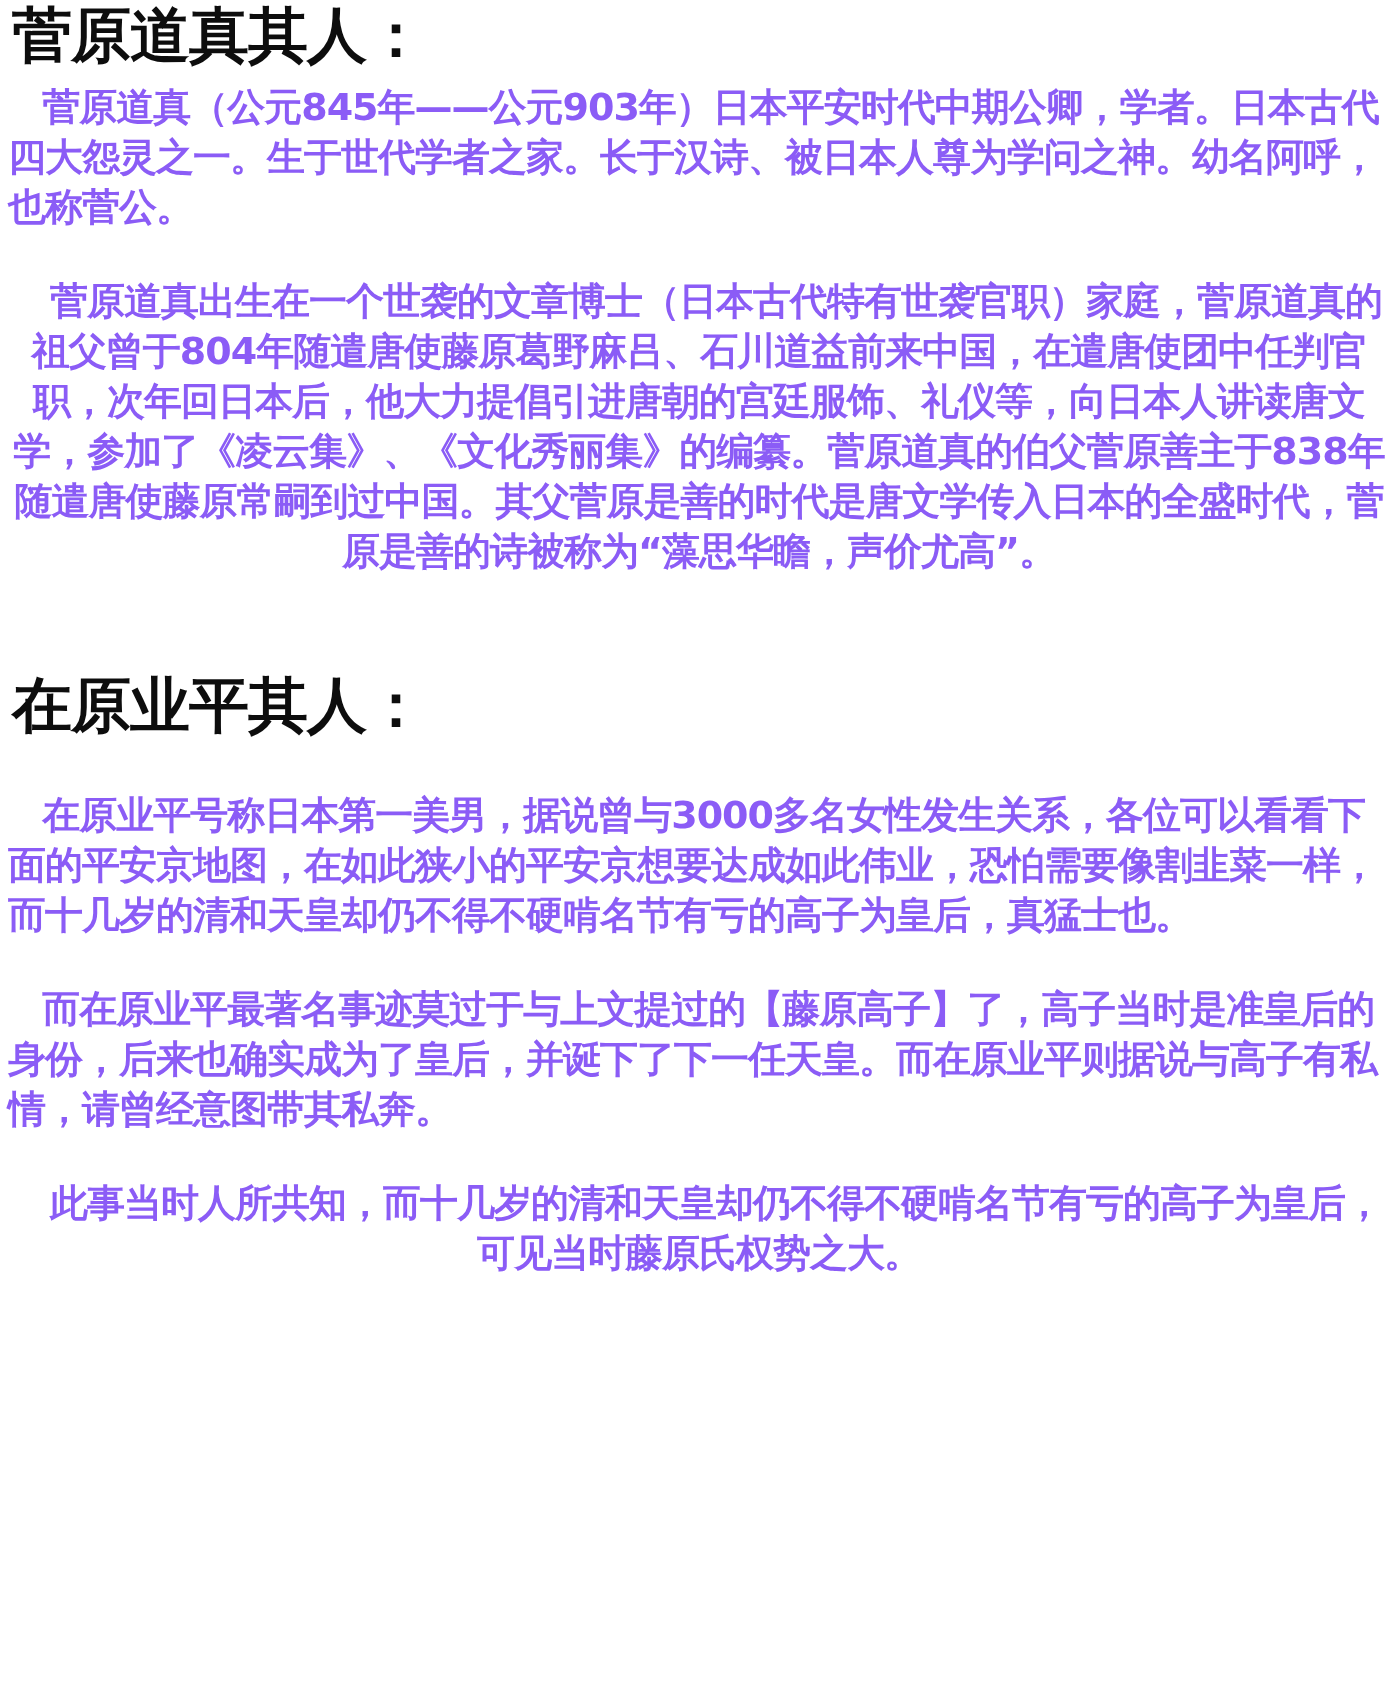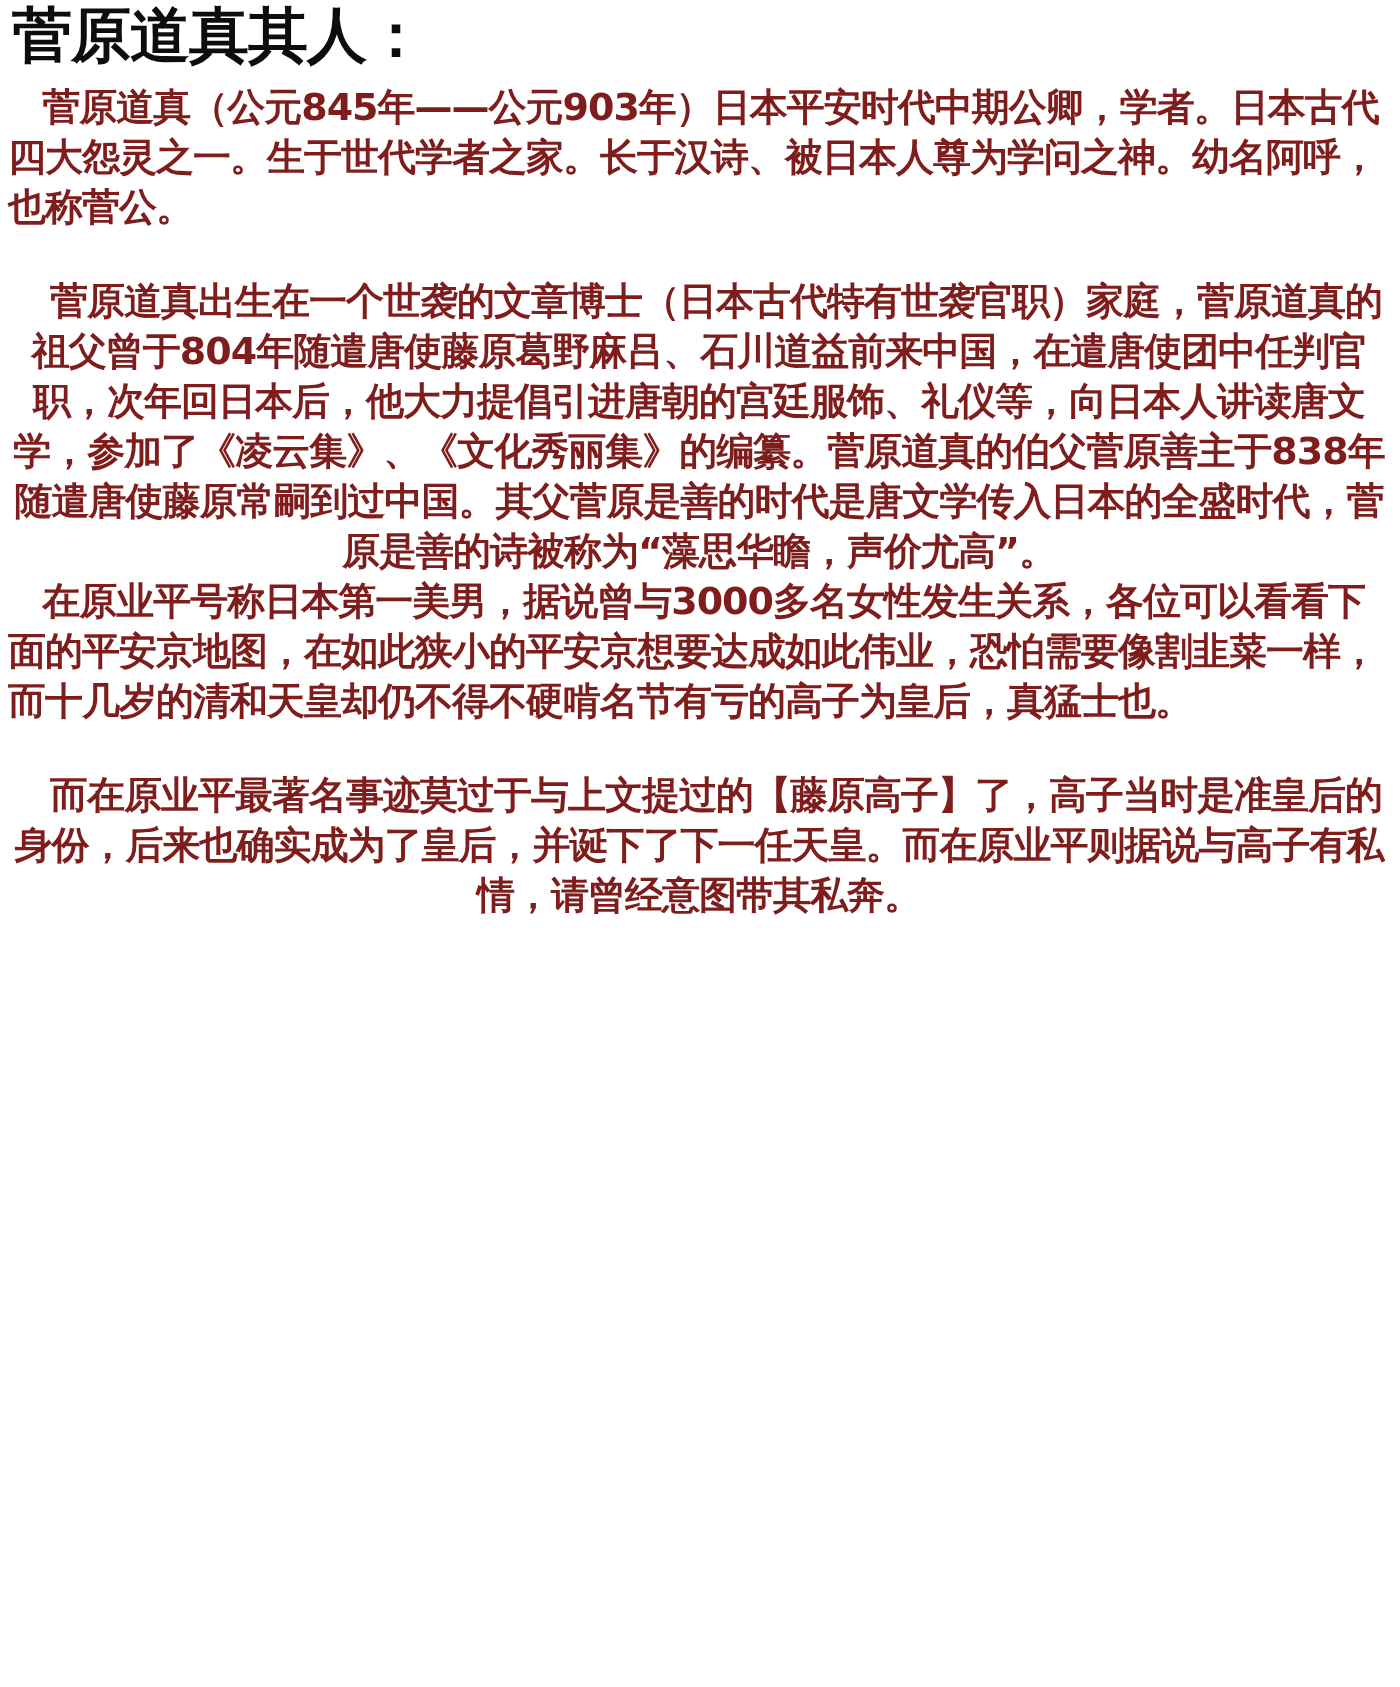--- a/index.html
+++ b/index.html
@@ -30,38 +30,40 @@
       margin-top: 96px;
       margin-bottom: 52px;
     }
     p.paragraph {
       font-size: 38px;
       line-height: 50px;
       font-weight: bold;
       letter-spacing: -1px;
       margin: 0 0 44px 0;
       text-indent: 0.9em;
-      color: #7f1d1d;
+      color: #8b5cf6;
       text-align: left;
       word-break: break-all;
     }
     p.paragraph:last-child {
       margin-bottom: 0;
       text-align: center;
     }
   </style>
 </head>
 <body>
 
 <main class="article">
 
   <section>
     <h1 class="section-heading">菅原道真其人：</h1>
     <p class="paragraph">菅原道真（公元845年——公元903年）日本平安时代中期公卿，学者。日本古代四大怨灵之一。生于世代学者之家。长于汉诗、被日本人尊为学问之神。幼名阿呼，也称菅公。</p>
     <p class="paragraph">菅原道真出生在一个世袭的文章博士（日本古代特有世袭官职）家庭，菅原道真的祖父曾于804年随遣唐使藤原葛野麻吕、石川道益前来中国，在遣唐使团中任判官职，次年回日本后，他大力提倡引进唐朝的宫廷服饰、礼仪等，向日本人讲读唐文学，参加了《凌云集》、《文化秀丽集》的编纂。菅原道真的伯父菅原善主于838年随遣唐使藤原常嗣到过中国。其父菅原是善的时代是唐文学传入日本的全盛时代，菅原是善的诗被称为“藻思华瞻，声价尤高”。</p>
   </section>
 
   <section>
+    <h1 class="section-heading second">在原业平其人：</h1>
     <p class="paragraph">在原业平号称日本第一美男，据说曾与3000多名女性发生关系，各位可以看看下面的平安京地图，在如此狭小的平安京想要达成如此伟业，恐怕需要像割韭菜一样，而十几岁的清和天皇却仍不得不硬啃名节有亏的高子为皇后，真猛士也。</p>
     <p class="paragraph">而在原业平最著名事迹莫过于与上文提过的【藤原高子】了，高子当时是准皇后的身份，后来也确实成为了皇后，并诞下了下一任天皇。而在原业平则据说与高子有私情，请曾经意图带其私奔。</p>
+    <p class="paragraph">此事当时人所共知，而十几岁的清和天皇却仍不得不硬啃名节有亏的高子为皇后，可见当时藤原氏权势之大。</p>
   </section>
 
 </main>
 
 </body></html>

